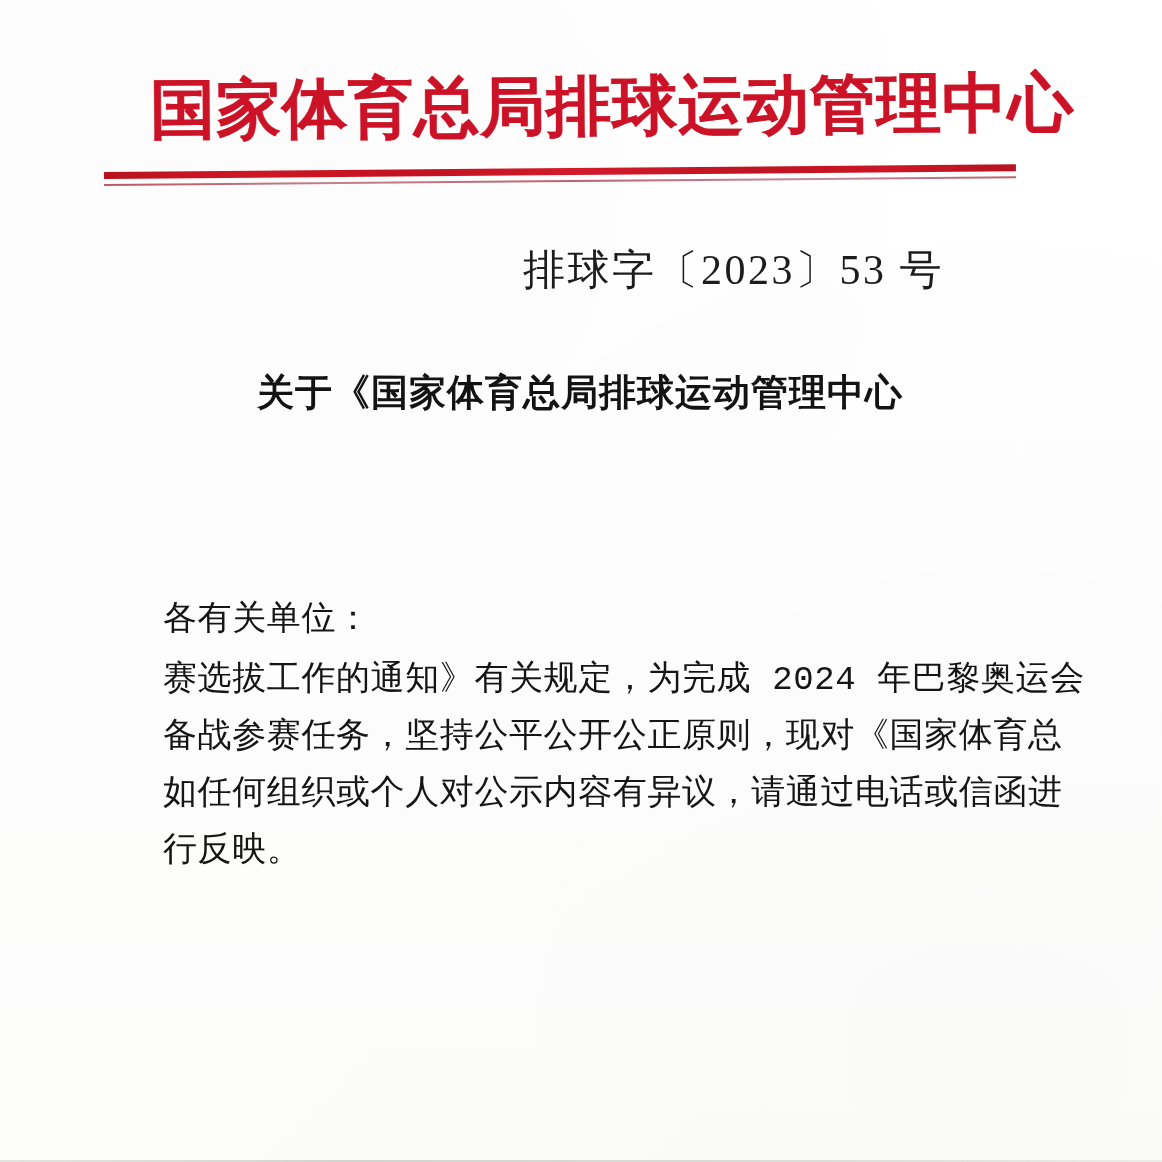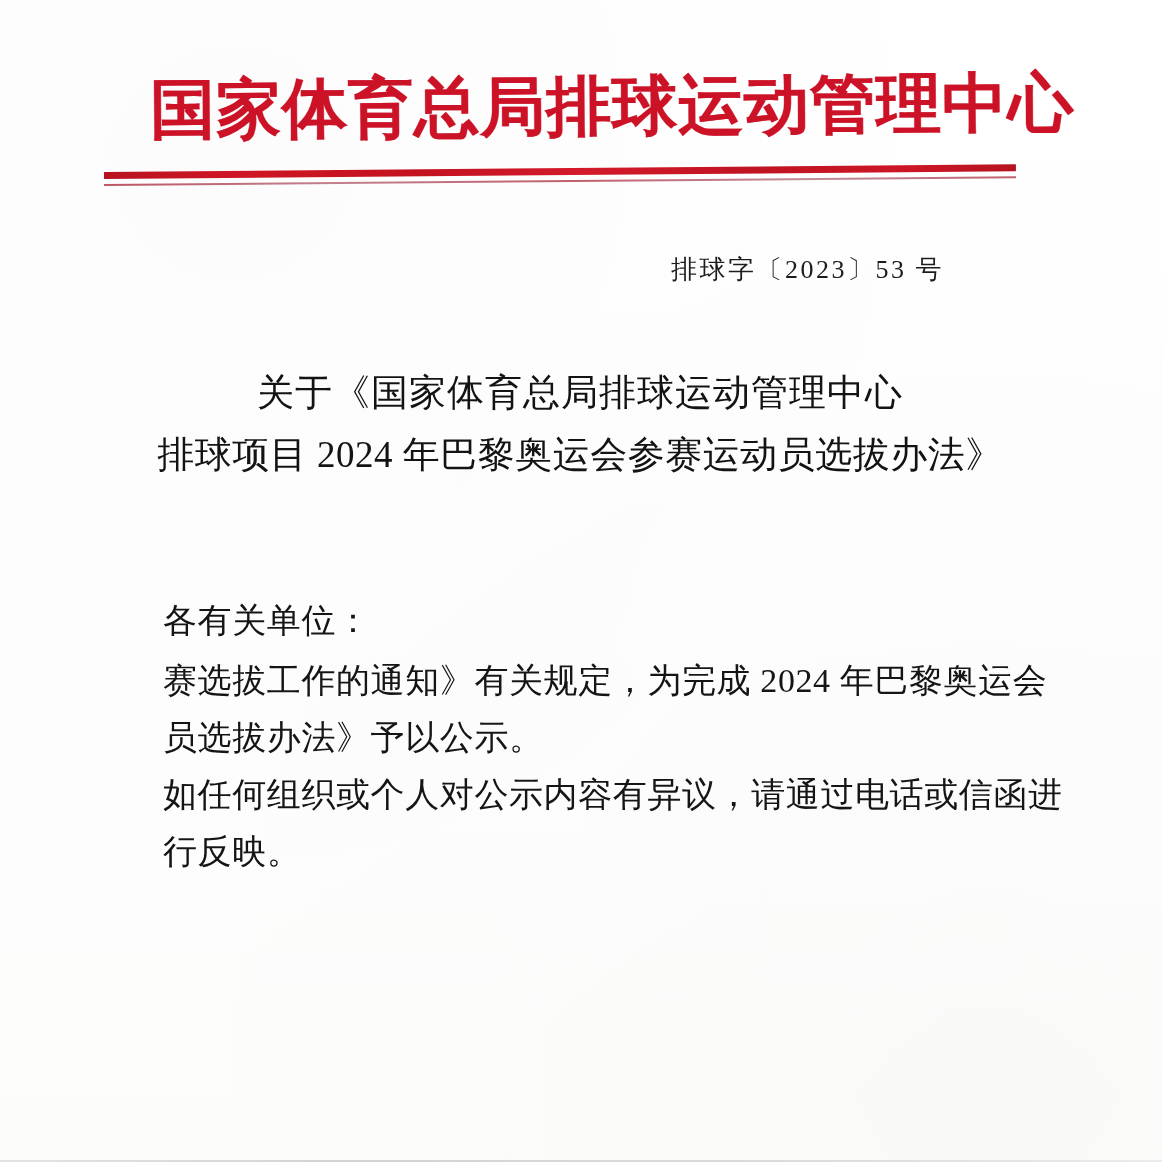--- a/index.html
+++ b/index.html
@@ -123,60 +123,60 @@
   
   .doc-number {
     position: absolute;
     top: 246px;
     left: 160px;
     width: 840px;
     text-align: right;
     padding-right: 56px;
     box-sizing: border-box;
     font-family: "Liberation Serif", "DejaVu Serif", serif;
-    font-size: 26px;
+    font-size: 42px;
     line-height: 48px;
     letter-spacing: 2.5px;
     color: #1c1c1c;
     white-space: nowrap;
   }
 
   
   .doc-title {
     position: absolute;
     top: 362px;
     left: 150px;
     width: 860px;
     text-align: center;
   }
 
   .doc-title .tline {
     font-family: "Liberation Serif", "DejaVu Serif", serif;
-    font-weight: normal;
+    font-weight: bold;
     font-size: 37px;
     line-height: 62px;
     letter-spacing: 1px;
     color: #131313;
     white-space: nowrap;
   }
 
   .doc-title .tline.l2 {
     letter-spacing: 0.5px;
   }
 
   
   .body-block {
     position: absolute;
     top: 592px;
     left: 163px;
     width: 800px;
   }
 
   .body-line {
-    font-family: Liberation Serif, serif;
+    font-family: Liberation Mono, monospace;
     font-size: 34px;
     line-height: 57px;
     letter-spacing: 0.6px;
     color: #151515;
     white-space: nowrap;
   }
 
   .body-line.salutation {
     margin-bottom: 1px;
   }
@@ -199,31 +199,30 @@
         <div class="rule-thick"></div>
         <div class="rule-gap"></div>
         <div class="rule-thin"></div>
       </div>
     </div>
 
     <div class="doc-number">排球字〔2023〕53 号</div>
 
     <div class="doc-title">
       <div class="tline l1">关于《国家体育总局排球运动管理中心</div>
-      <div class="tline l2">排球项目 2024 年巴黎奥运会参赛运动员选拔办法》</div>
     </div>
 
     <div class="body-block">
 
       <div class="body-line salutation">各有关单位：</div>
 
       <div class="spacer-tiny"></div>
 
       <div class="body-line">赛选拔工作的通知》有关规定，为完成 2024 年巴黎奥运会</div>
-      <div class="body-line">员选拔办法》予以公示。</div>
+      <div class="body-line">备战参赛任务，坚持公平公开公正原则，现对《国家体育总</div>
 
       <div class="body-line">如任何组织或个人对公示内容有异议，请通过电话或信函进</div>
       <div class="body-line">行反映。</div>
 
     </div>
 
   </div>
 </div>
 
 </body></html>

